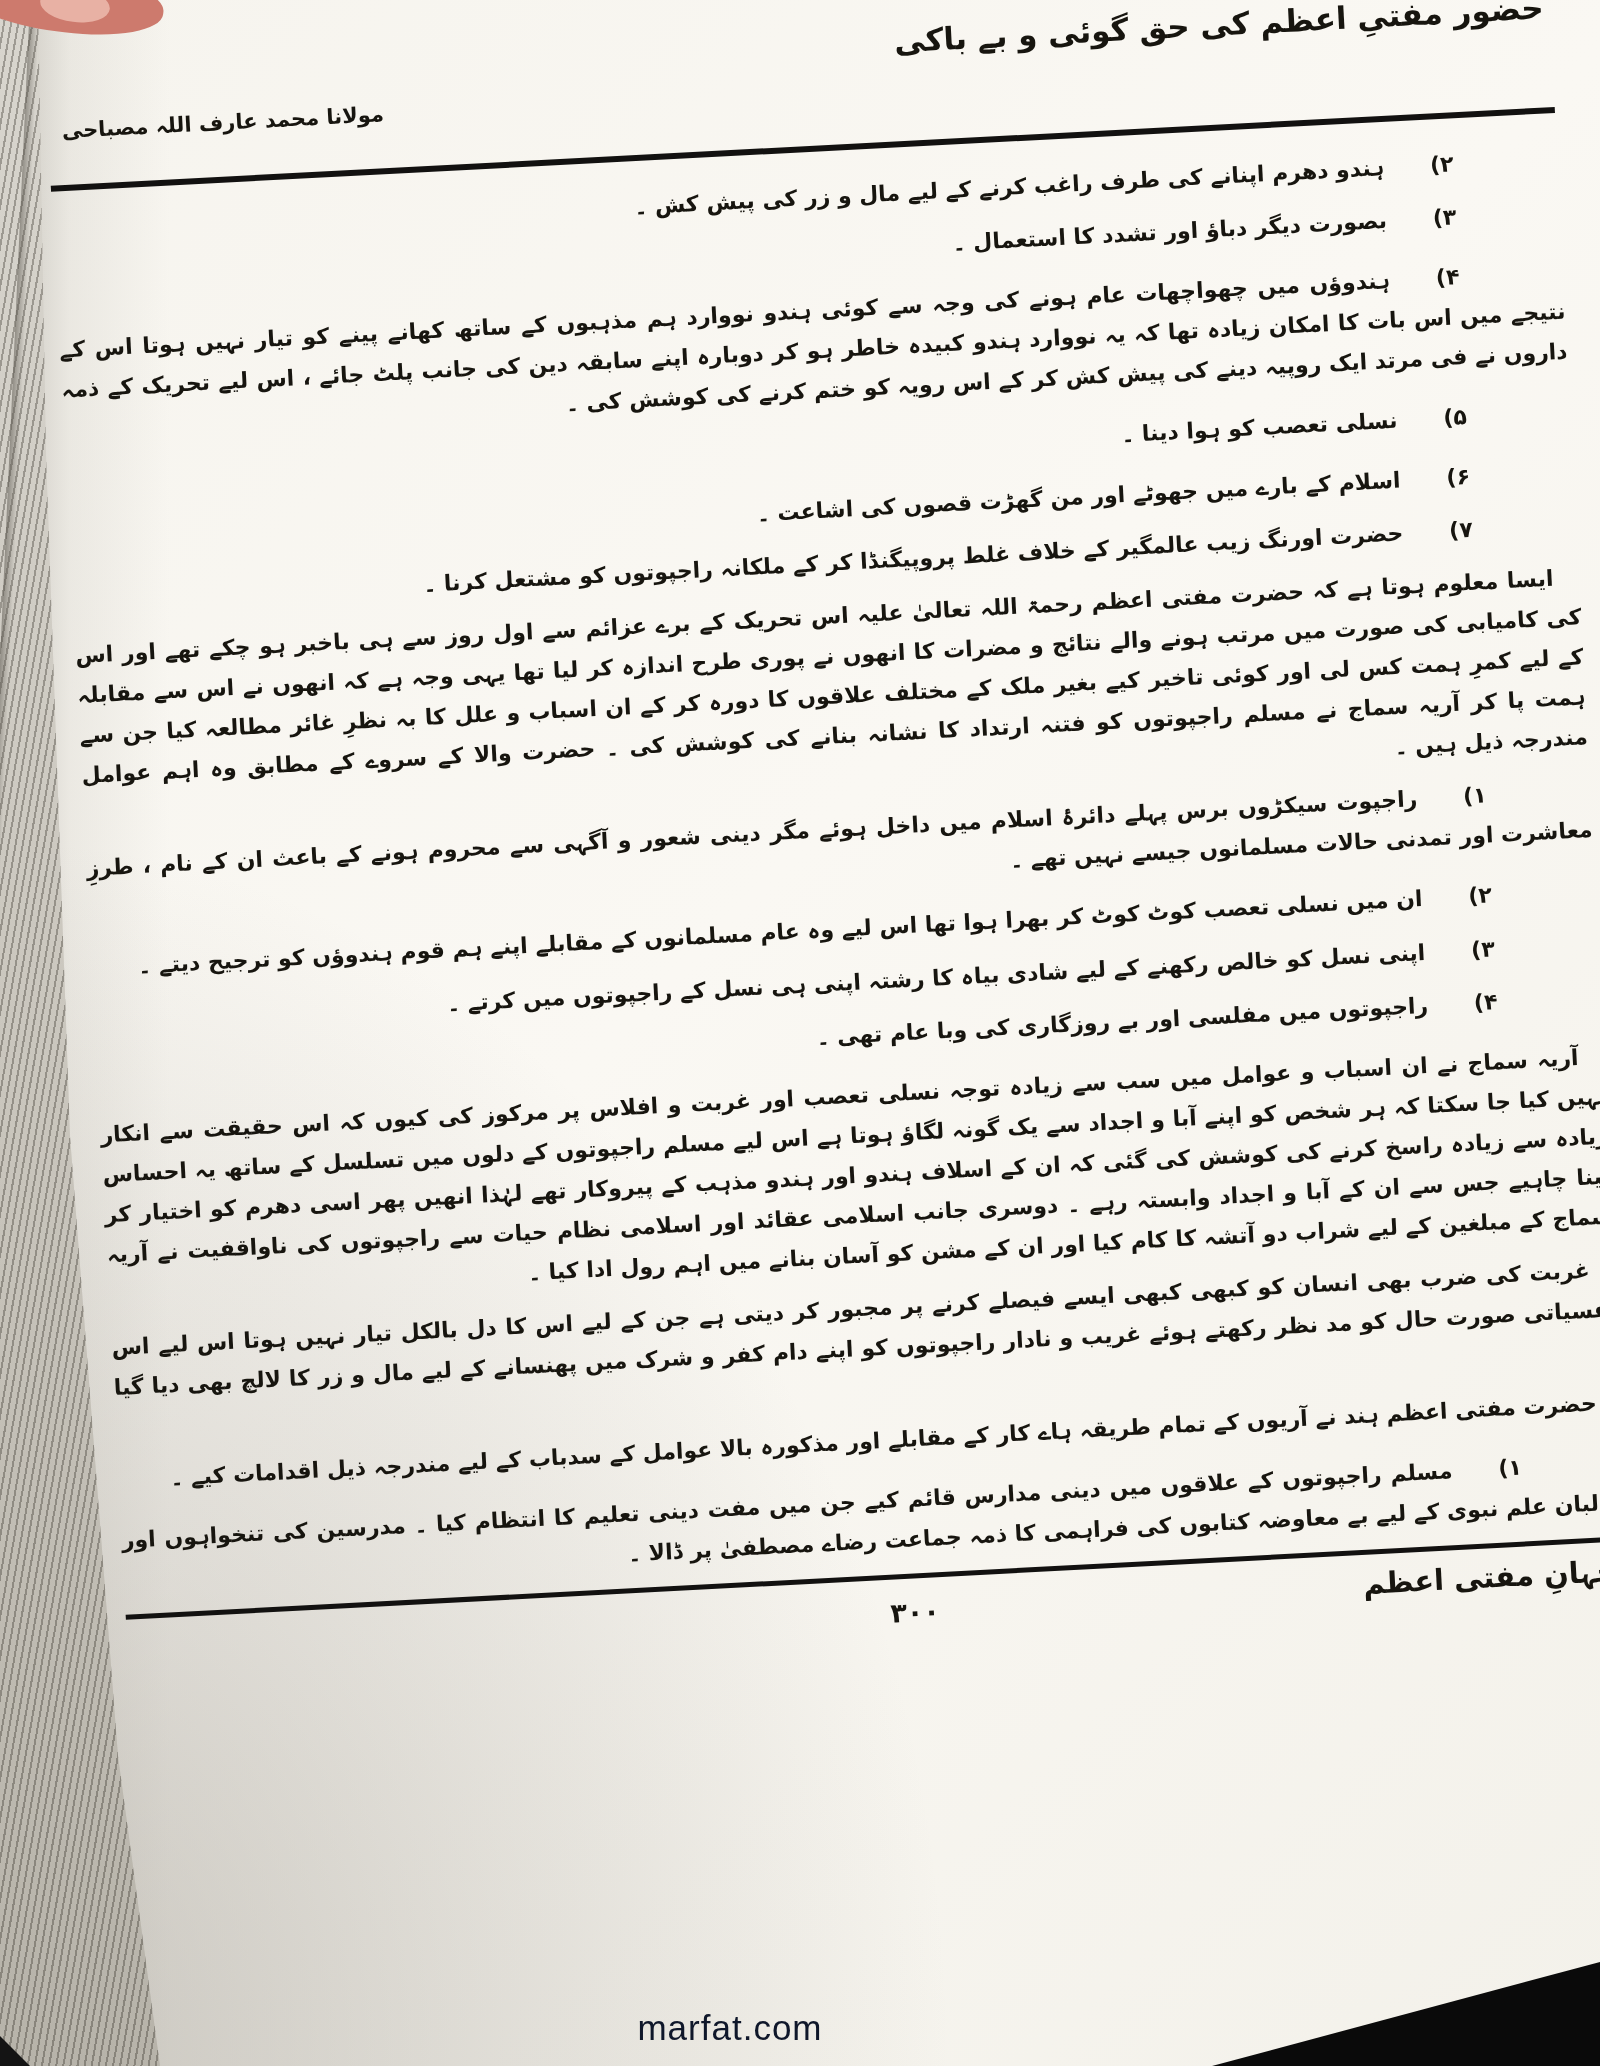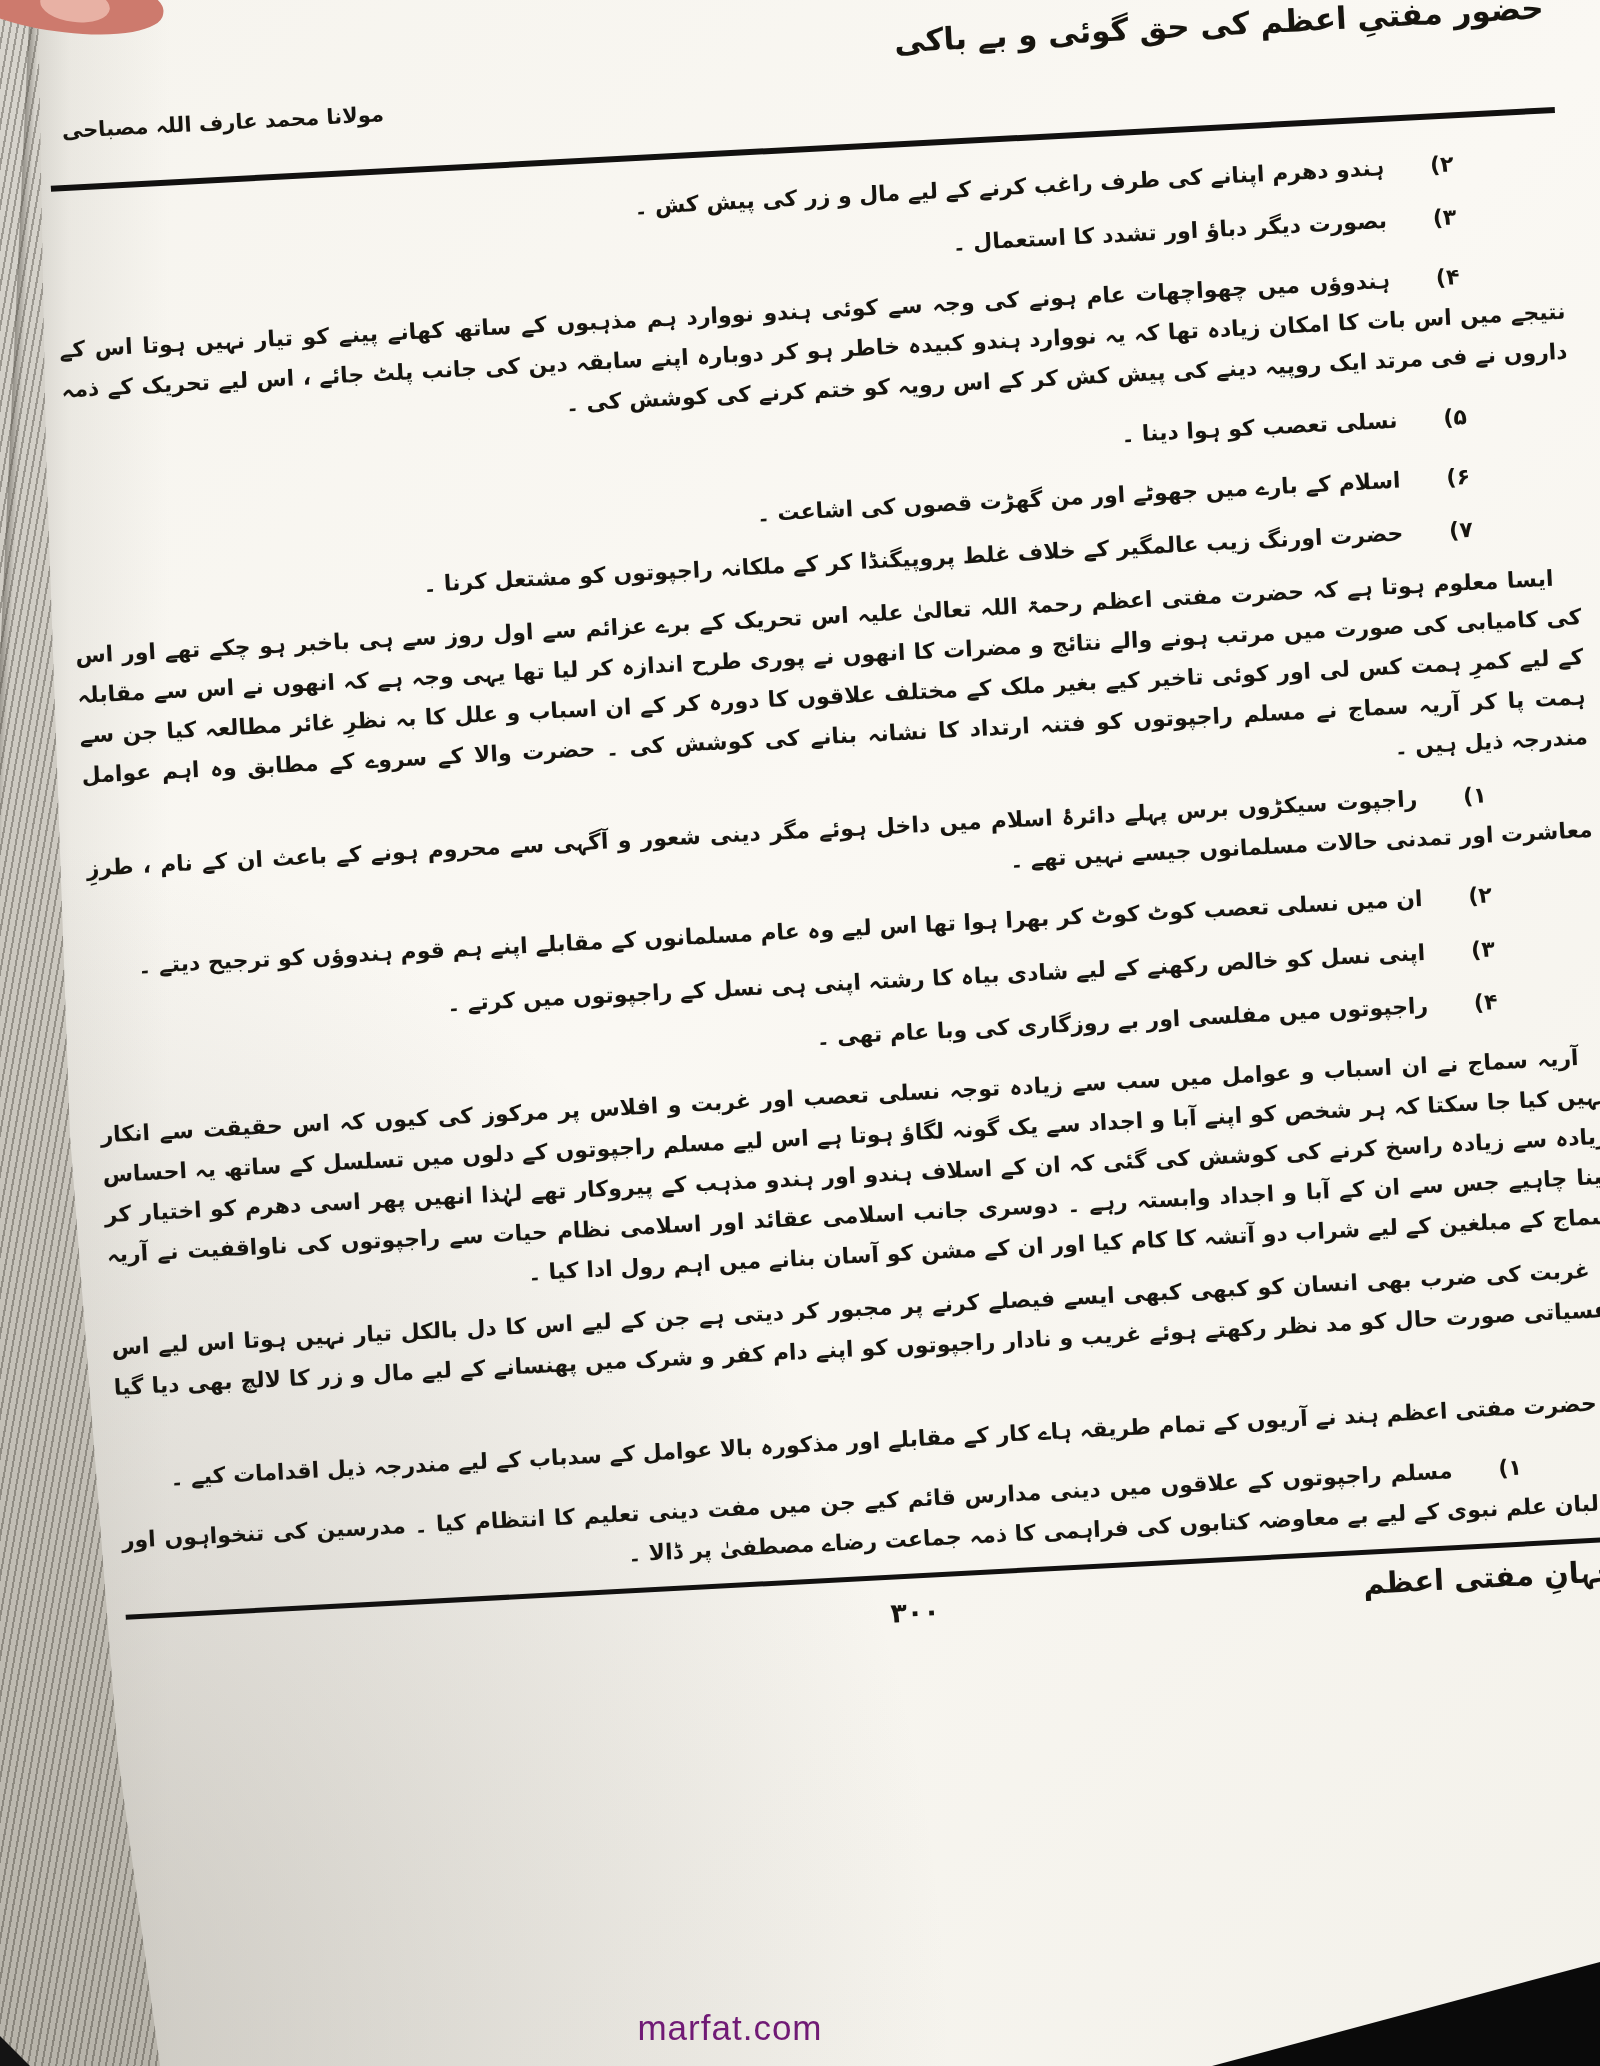--- a/index.html
+++ b/index.html
@@ -75,21 +75,21 @@
   .ftr{position:relative;height:84px;}
   .page-num{
     position:absolute;right:46%;top:8px;font-size:27px;font-weight:bold;letter-spacing:2px;
   }
   .running-title{
     position:absolute;right:14px;top:2px;font-size:29px;font-weight:bold;white-space:nowrap;
   }
   
   .watermark{
     position:absolute;left:0;right:140px;bottom:18px;z-index:6;
-    text-align:center;color:#701a75;font-size:35px;font-weight:normal;
+    text-align:center;color:#0f172a;font-size:35px;font-weight:normal;
     font-family:"Liberation Sans",sans-serif;letter-spacing:1px;
   }
 </style>
 </head>
 <body>
 
 <div class="stage">
   <div class="page"></div>
 
   <div class="tilt">

